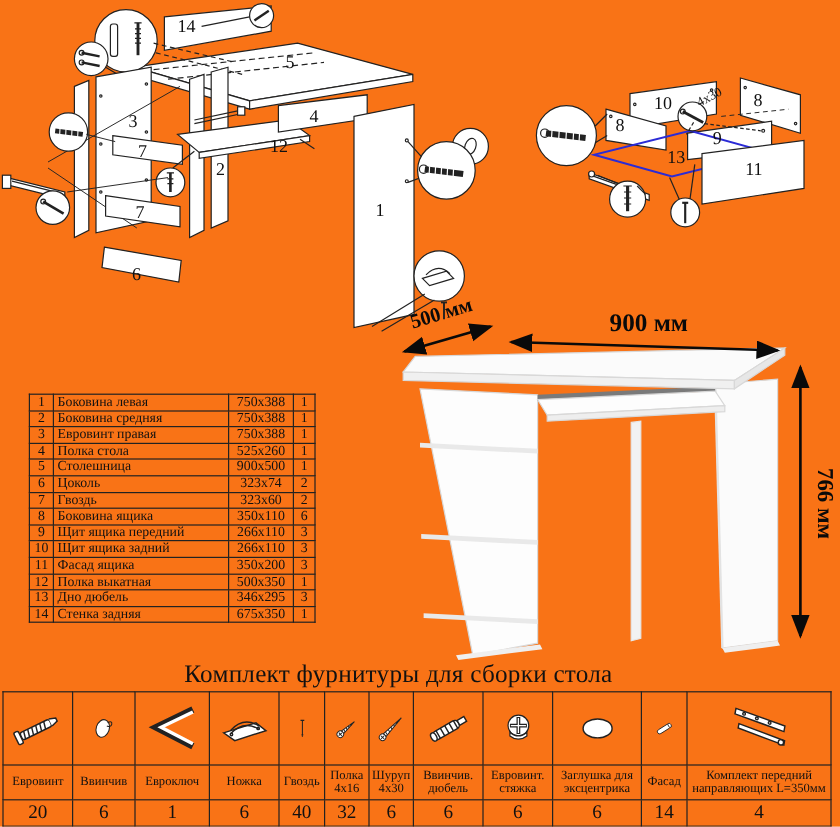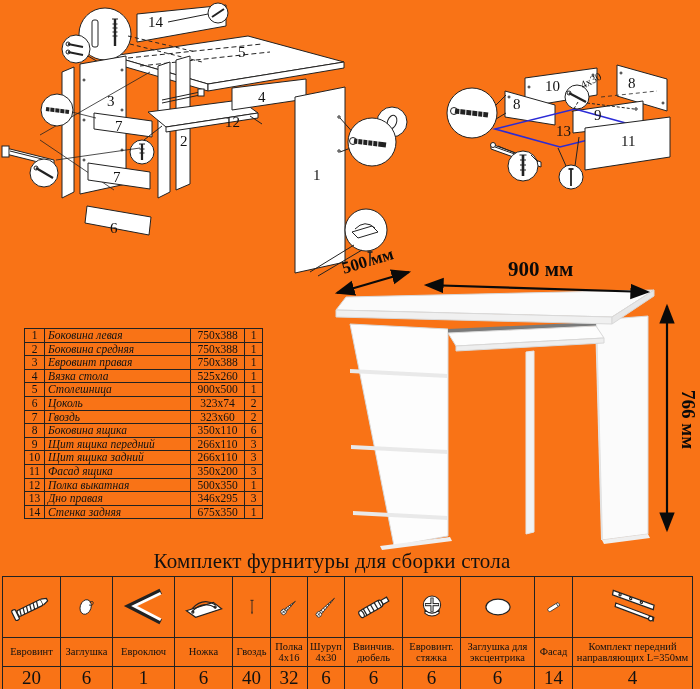--- a/index.html
+++ b/index.html
@@ -21,37 +21,37 @@
 
   
   #parts-table{
     left:24px;top:328px;border-collapse:collapse;table-layout:fixed;
   }
   #parts-table td{
     border:1px solid #222;font-size:11.5px;line-height:12.6px;height:12.6px;
     padding:0 3px;white-space:nowrap;overflow:hidden;
   }
   #parts-table td.c-num,#parts-table td.c-size,#parts-table td.c-qty{text-align:center;padding:0 1px;}
-  #parts-table td.c-name{text-align:left;font-style:italic;}
+  #parts-table td.c-name{text-align:left;}
 
   
   #hw-title{
     left:0;top:549px;width:700px;text-align:center;font-size:21px;
     letter-spacing:.2px;transform:translateX(-18px);
   }
 
   
   #hardware-table{
     left:2px;top:576px;border-collapse:collapse;table-layout:fixed;width:676px;
   }
   #hardware-table td{border:1px solid #222;padding:0;vertical-align:middle;text-align:center;}
   #hardware-table tr.r-icons td{height:60px;}
   #hardware-table tr.r-icons svg{margin:0 auto;}
   #hardware-table tr.r-names td{font-size:10.5px;line-height:11.5px;height:26px;padding:1px 1px;}
-  #hardware-table tr.r-qty td{font-size:19px;height:21px;margin-top:12px;}
+  #hardware-table tr.r-qty td{font-size:16px;height:21px;margin-top:12px;}
 </style>
 </head>
 <body>
 
 <div id="stage">
 
   <svg id="desk-diagram" class="abs" width="420" height="335" viewBox="0 0 420 335">
     <g stroke="#222" stroke-width="1" fill="none">
 
       <polygon points="137,14 226,5 226,26 137,42" fill="#fff"></polygon>
@@ -303,21 +303,21 @@
           <td class="c-qty">1</td>
         </tr>
         <tr>
           <td class="c-num">3</td>
           <td class="c-name">Евровинт правая</td>
           <td class="c-size">750x388</td>
           <td class="c-qty">1</td>
         </tr>
         <tr>
           <td class="c-num">4</td>
-          <td class="c-name">Вязка стола</td>
+          <td class="c-name">Полка стола</td>
           <td class="c-size">525x260</td>
           <td class="c-qty">1</td>
         </tr>
         <tr>
           <td class="c-num">5</td>
           <td class="c-name">Столешница</td>
           <td class="c-size">900x500</td>
           <td class="c-qty">1</td>
         </tr>
         <tr>
@@ -357,21 +357,21 @@
           <td class="c-qty">3</td>
         </tr>
         <tr>
           <td class="c-num">12</td>
           <td class="c-name">Полка выкатная</td>
           <td class="c-size">500x350</td>
           <td class="c-qty">1</td>
         </tr>
         <tr>
           <td class="c-num">13</td>
-          <td class="c-name">Дно правая</td>
+          <td class="c-name">Дно дюбель</td>
           <td class="c-size">346x295</td>
           <td class="c-qty">3</td>
         </tr>
         <tr>
           <td class="c-num">14</td>
           <td class="c-name">Стенка задняя</td>
           <td class="c-size">675x350</td>
           <td class="c-qty">1</td>
         </tr>
       </tbody>
@@ -497,21 +497,21 @@
                 <circle cx="24" cy="19.5" r="1.2"></circle>
                 <circle cx="36" cy="21.5" r="1.2"></circle>
     <polygon points="9,27 52,35 52,39 9,31" fill="#fff"></polygon>
                 <circle cx="49" cy="37" r="2.4" fill="#fff"></circle>
               </g>
             </svg>
           </td>
         </tr>
       <tr class="r-names" id="hw-names">
           <td>Евровинт</td>
-          <td>Заглушка</td>
+          <td>Ввинчив</td>
           <td>Евроключ</td>
           <td>Ножка</td>
           <td>Гвоздь</td>
           <td>Полка 4x16</td>
           <td>Шуруп 4x30</td>
           <td>Ввинчив. дюбель</td>
           <td>Евровинт. стяжка</td>
           <td>Заглушка для эксцентрика</td>
           <td>Фасад</td>
           <td>Комплект передний направляющих L=350мм</td>

